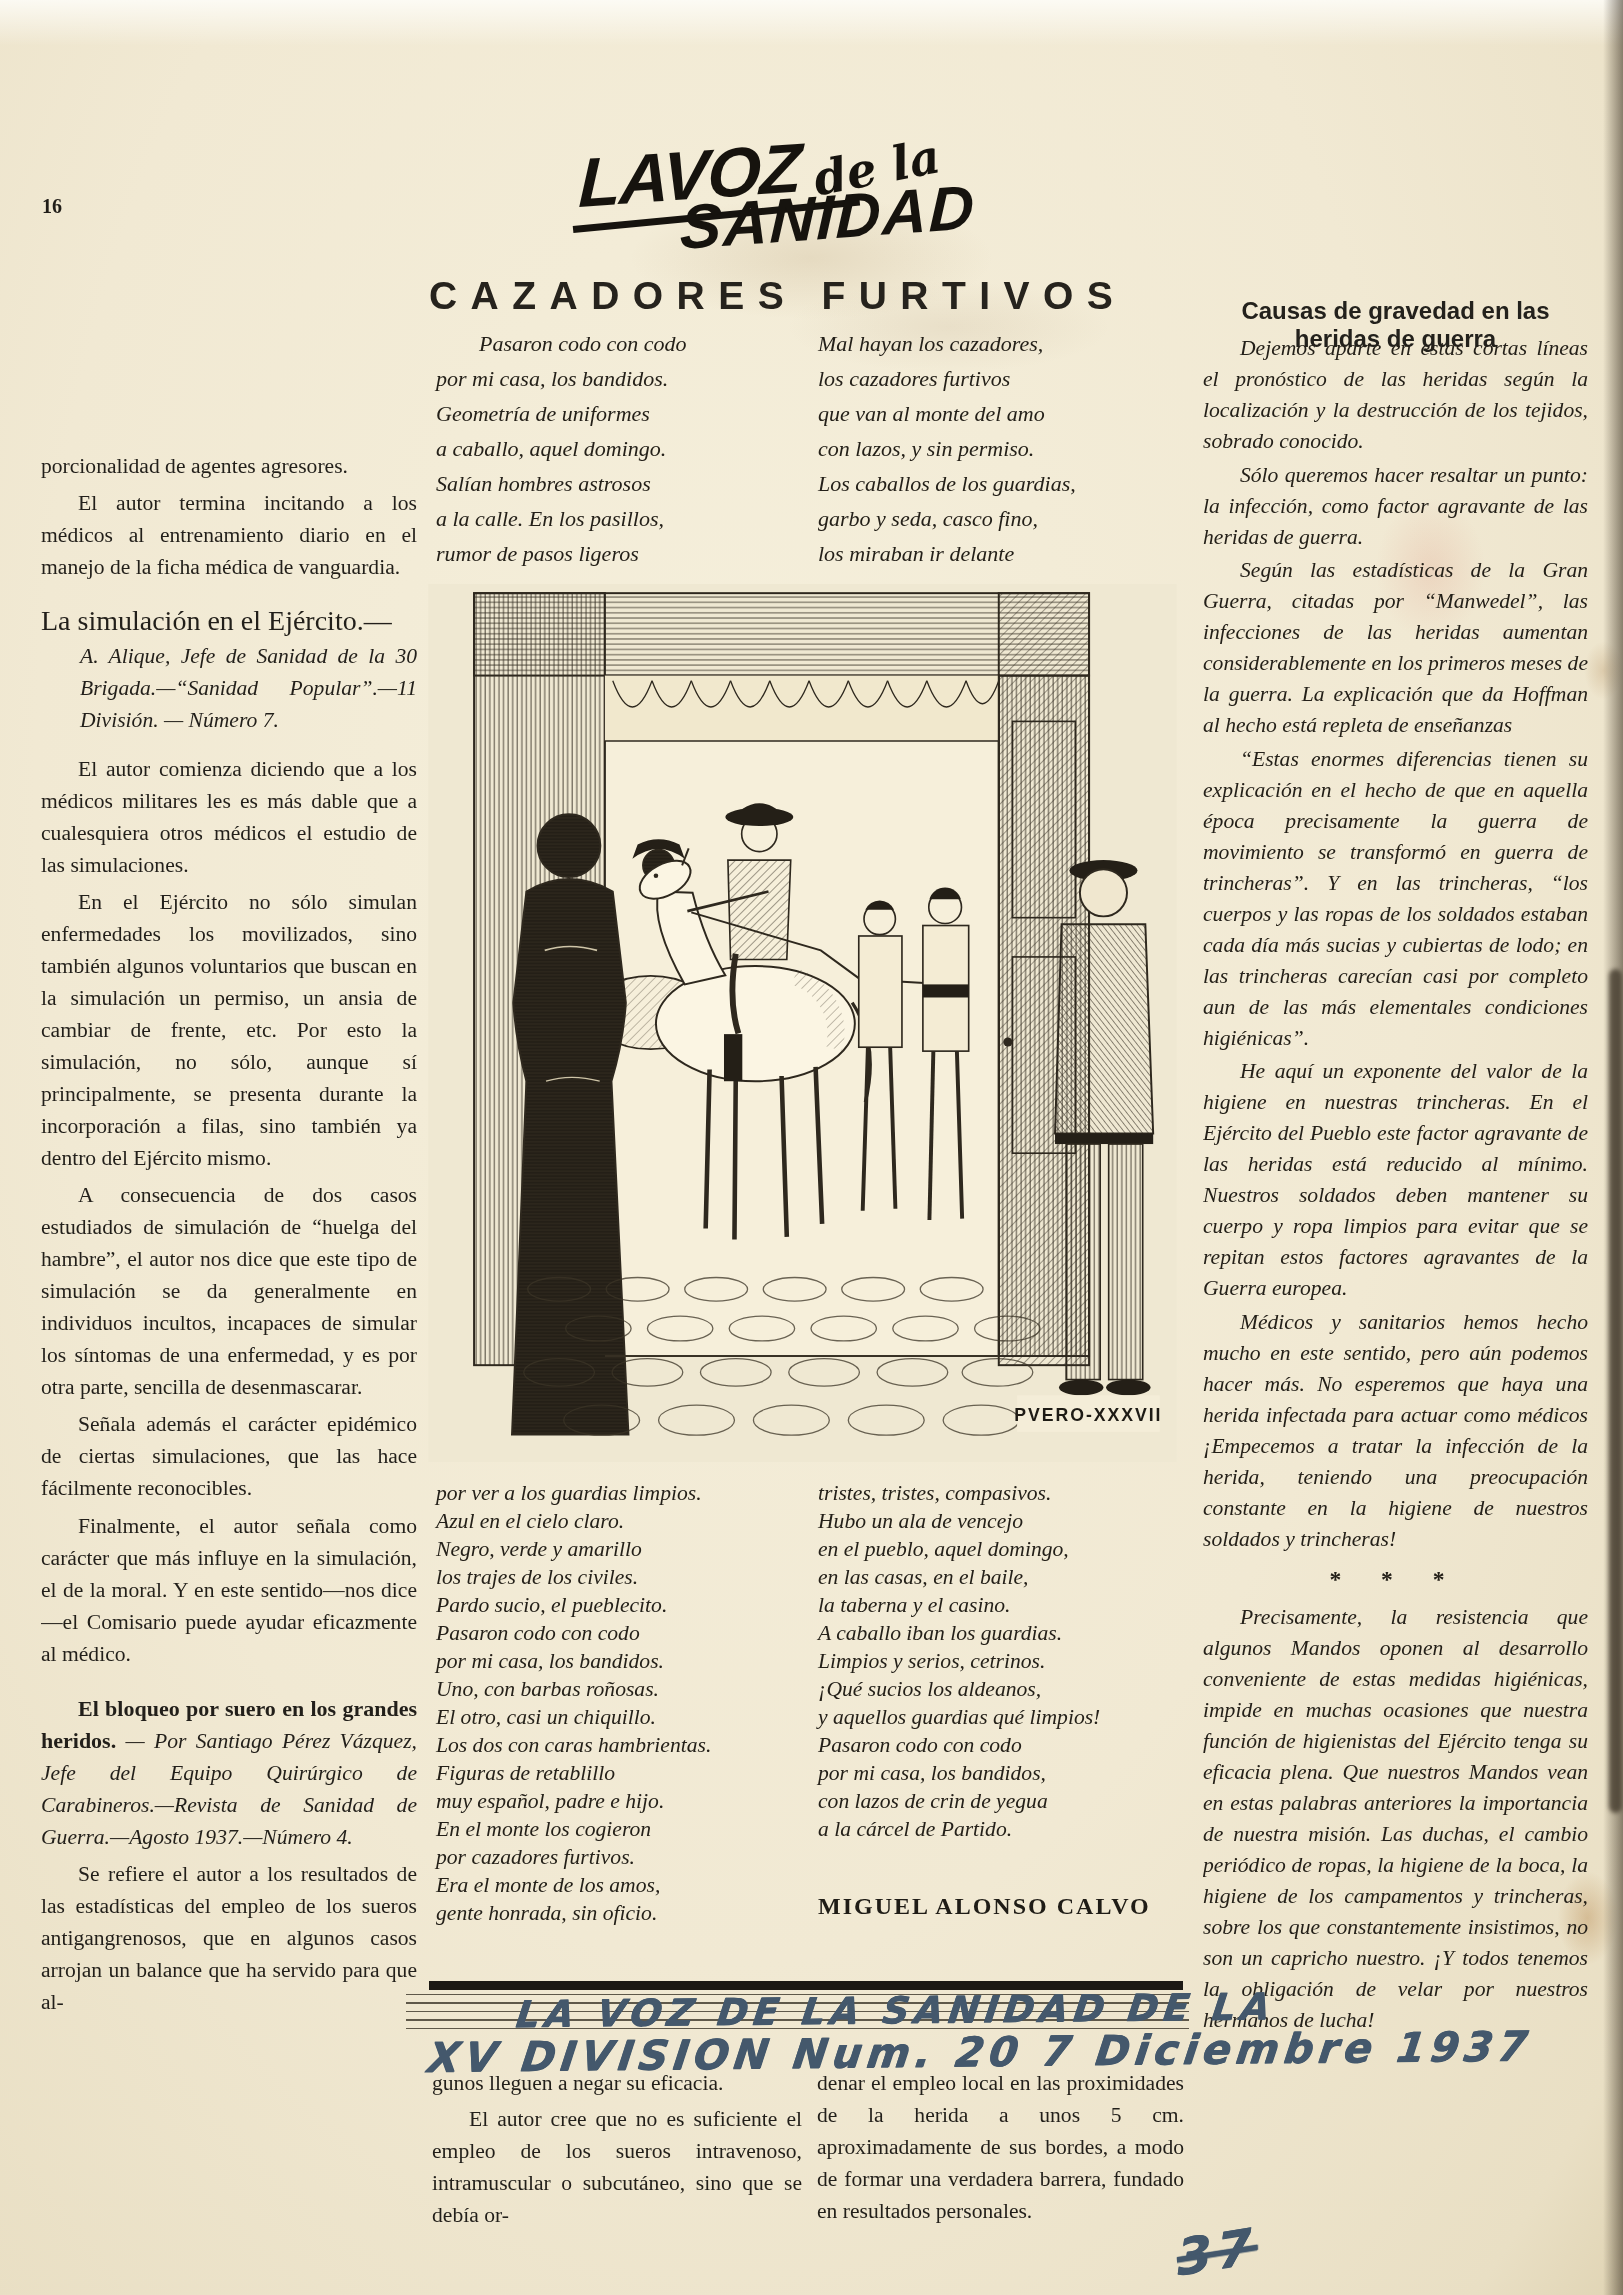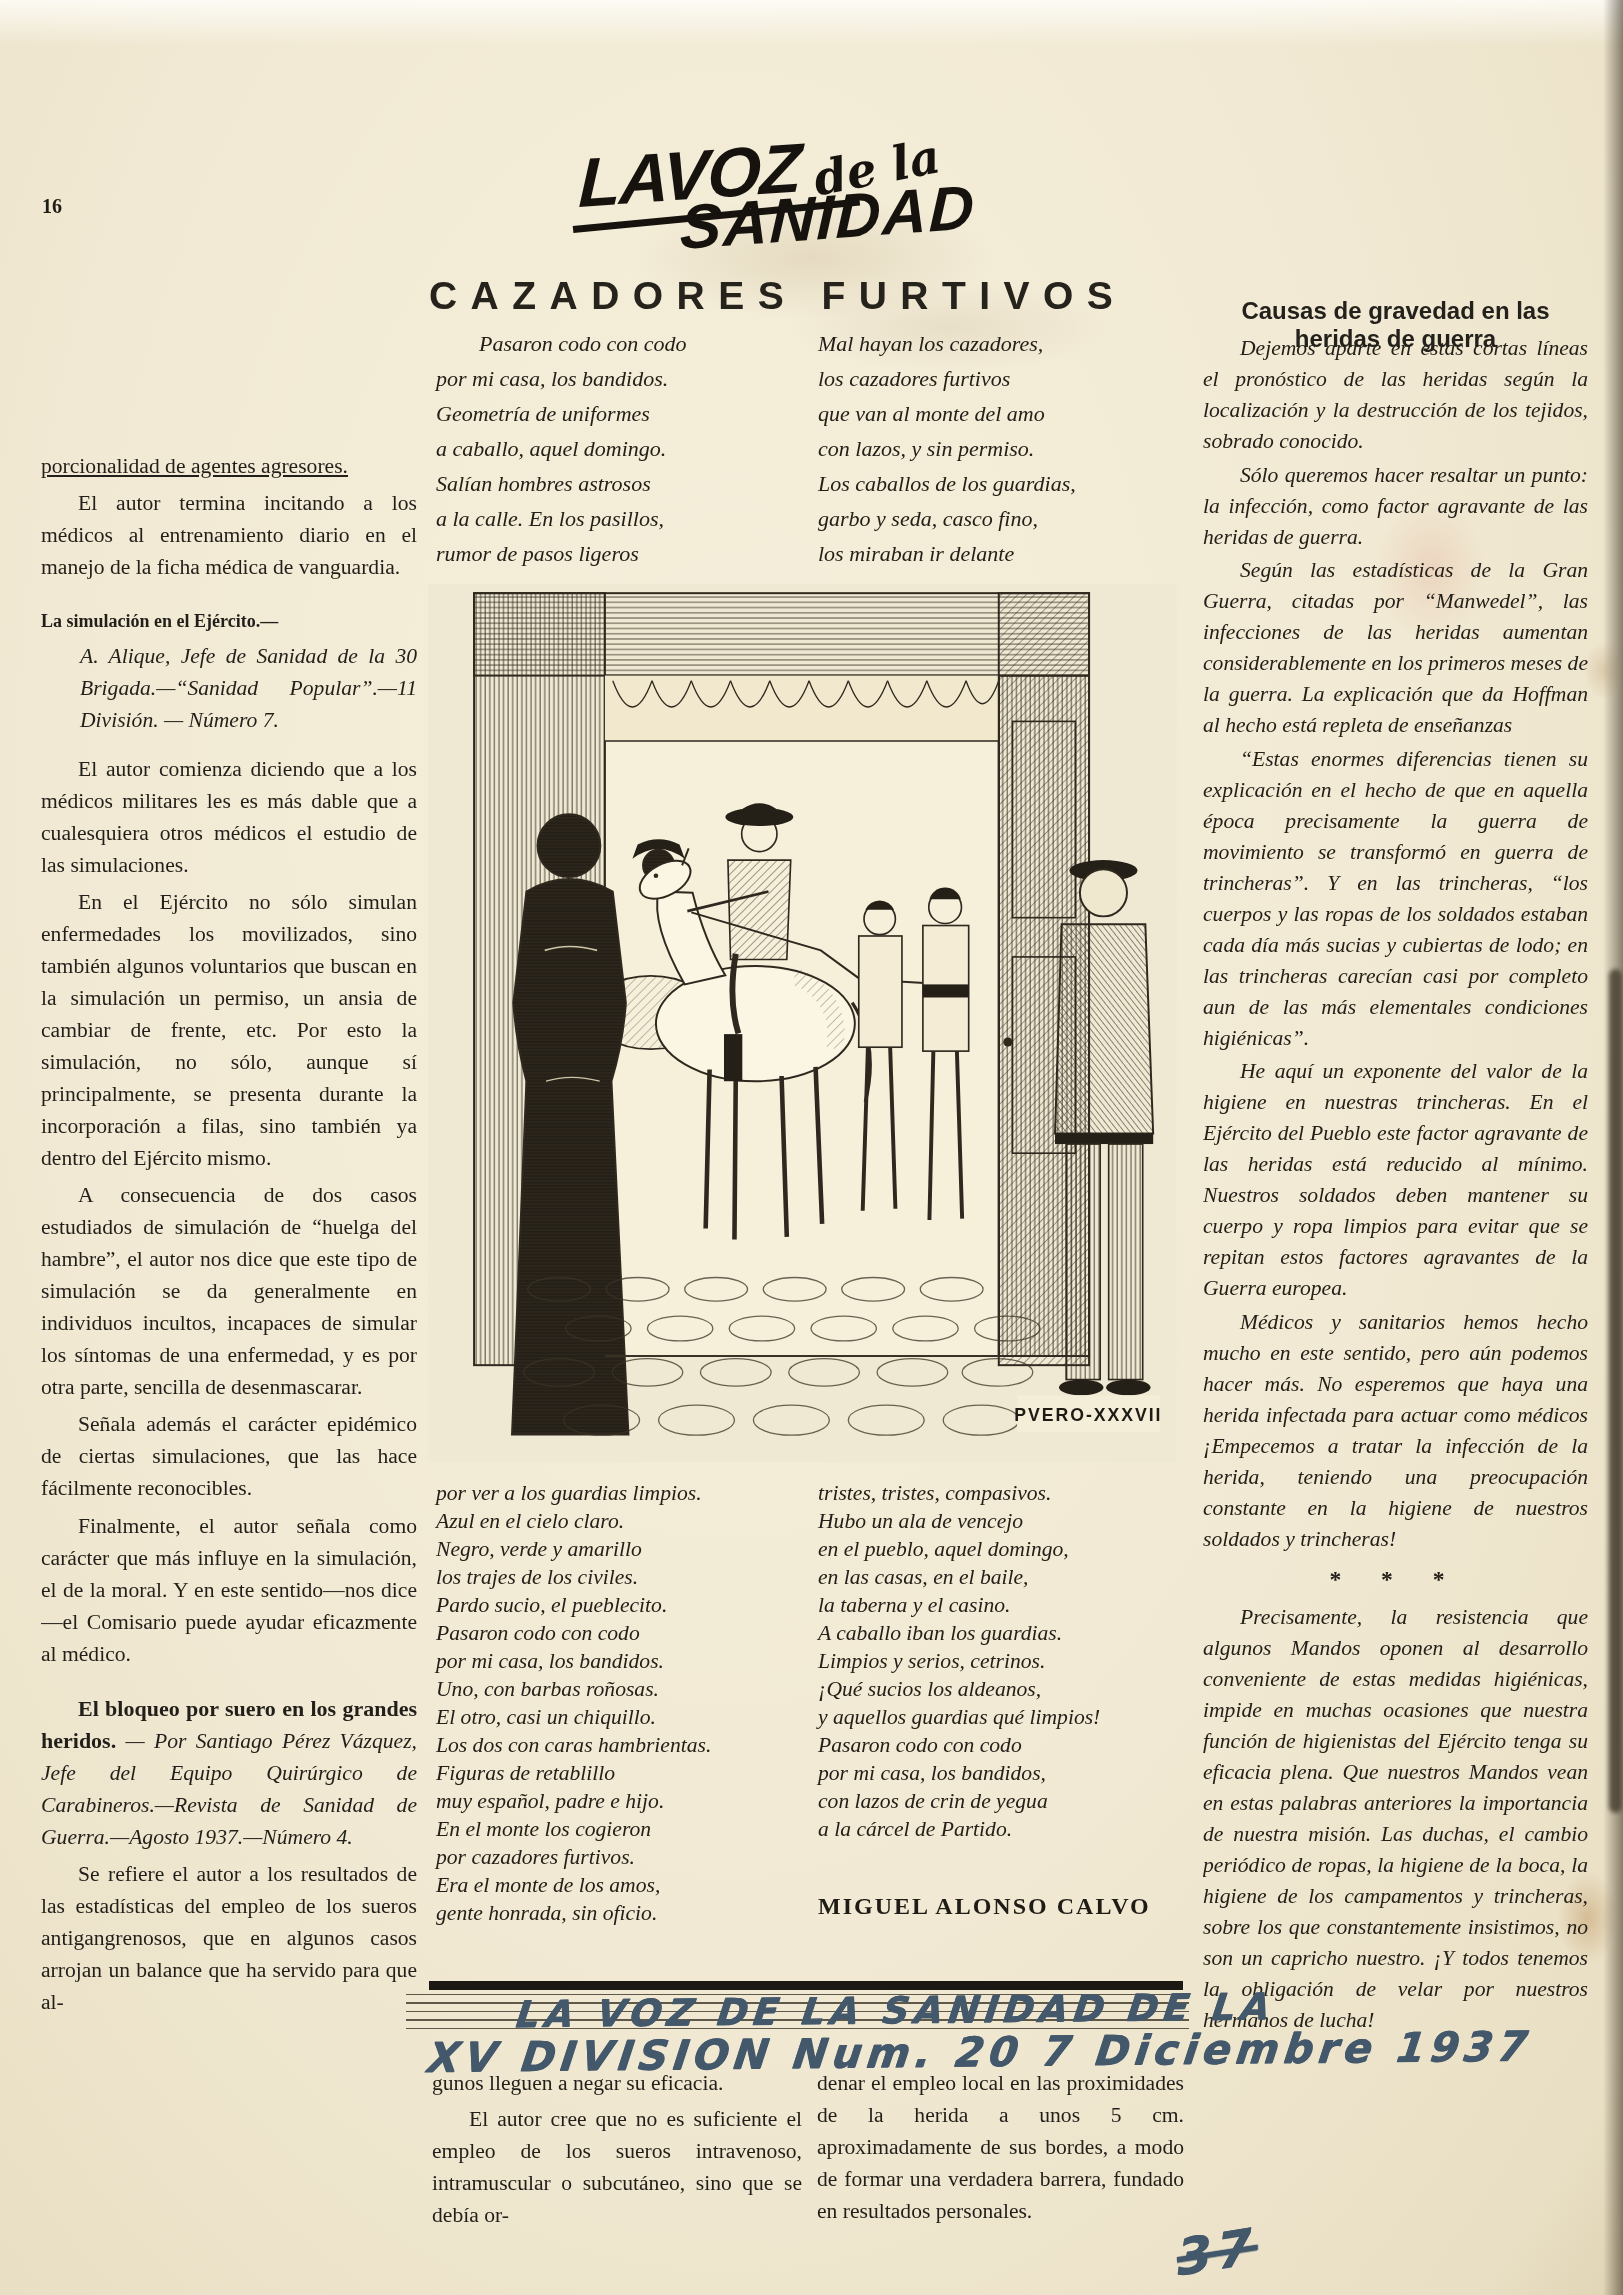--- a/index.html
+++ b/index.html
@@ -40,22 +40,22 @@
   .m-line2{font-size:62px;letter-spacing:2px;line-height:1;transform:skewX(-6deg);margin:-14.4px 0 0 98px;}
   .m-bar{position:absolute;left:-9.2px;top:73px;width:288px;height:7.2px;background:#16130e;transform:rotate(-1.5deg);}
 
   
   p{margin:0;}
 
   
   .lcol{position:absolute;left:41px;top:450px;width:376px;height:1807px;overflow:hidden;
     font-size:21.6px;line-height:32px;}
   .lcol p{text-align:justify;text-indent:37px;margin-bottom:5.2px;}
-  .lcol p.cont{text-indent:0;text-decoration:underline;}
-  .lcol .sec-heading{font-weight:bold;text-indent:0;margin-top:22px;margin-bottom:2.6px;font-size:18px;}
+  .lcol p.cont{text-indent:0;}
+  .lcol .sec-heading{font-weight:normal;text-indent:0;margin-top:22px;margin-bottom:2.6px;font-size:28px;}
   .lcol .sec-byline{font-style:italic;text-indent:0;margin-left:39px;margin-bottom:17px;}
   .lcol .lead-par{margin-top:23.6px;}
   .lcol .lead-par .b{font-weight:bold;font-size:22px;}
   .lcol .lead-par .byl{font-style:italic;}
 
   
   .headline{position:absolute;left:429px;top:274px;width:753px;white-space:nowrap;
     font-family:"Liberation Sans", sans-serif;font-weight:600;font-size:39px;
     letter-spacing:0.345em;color:#26231d;}
   .poem{position:absolute;font-style:italic;color:#242019;}

